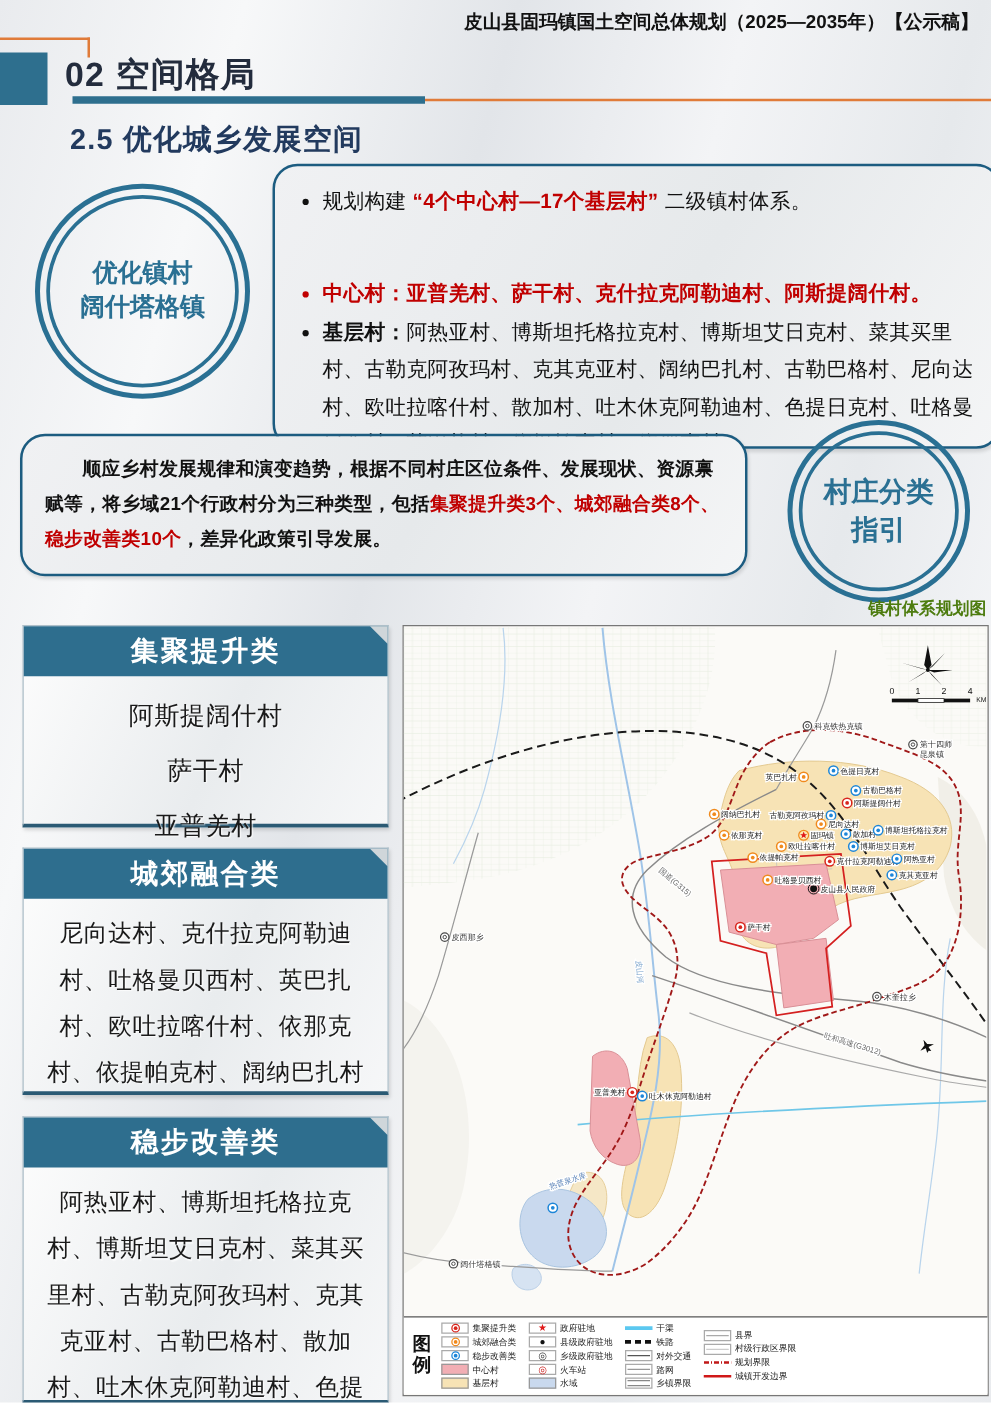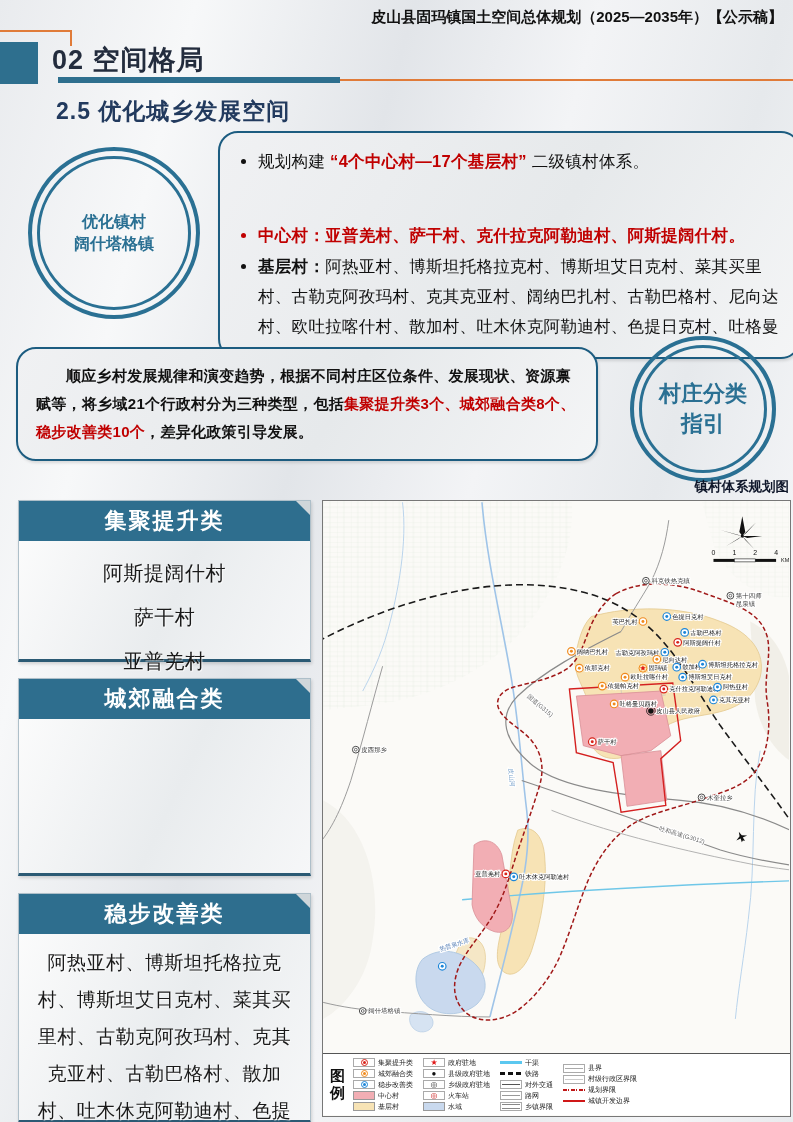--- a/index.html
+++ b/index.html
@@ -15,21 +15,21 @@
   #band-teal-block{top:42px;left:0;width:38px;height:42px;background:#2e6f8e;}
   #section-title{top:42px;left:52px;font-size:27px;font-weight:bold;color:#232c3d;letter-spacing:1px;}
   #band-teal-bar{top:77px;left:58px;width:282px;height:6px;background:#2e6f8e;}
   #band-orange-line{top:79px;left:340px;width:453px;height:2px;background:#e07b39;}
   #sub-title{top:96px;left:56px;font-size:23px;font-weight:bold;color:#223a5e;letter-spacing:1px;}
   
   .badge{border:4px solid #2a7093;border-radius:50%;display:flex;align-items:center;justify-content:center;text-align:center;background:transparent;}
   .badge .inner{position:absolute;inset:5px;border:3px solid #2a7093;border-radius:50%;}
   .badge .txt{position:relative;color:#2a7093;font-weight:bold;line-height:1.35;}
   #badge-left{top:147px;left:28px;width:164px;height:164px;}
-  #badge-left .txt{font-size:16px;}
+  #badge-left .txt{font-size:20px;}
   #badge-right{top:336px;left:630px;width:138px;height:138px;}
   #badge-right .txt{font-size:22px;}
   
   .rbox{border:2.5px solid #1c5c80;border-radius:20px;background:linear-gradient(120deg,#f0f1f3 0%,#e6e9eb 55%,#f4f5f6 100%);box-shadow:1px 2px 3px rgba(0,0,0,.12);}
   #key-box{top:131px;left:218px;width:583px;height:228px;padding:10px 18px 8px 18px;box-sizing:border-box;}
   #key-box ul{margin:4px 0 0 0;padding:0 0 0 20px;}
   #key-box li{font-size:16.5px;line-height:1.8;color:#111;margin-bottom:2px;letter-spacing:.3px;}
   #key-box li.red-li{color:#c00000;font-weight:bold;margin-top:44px;}
   #key-box li.red-li::marker{color:#c00000;}
   .hl-red{color:#c00000;font-weight:bold;}
@@ -39,21 +39,21 @@
   
   .cat-box{left:18px;width:291px;background:linear-gradient(115deg,#fdfdfd 0%,#e9ecee 55%,#f6f7f8 100%);border:1px solid #aebfc9;border-bottom:3px solid #2b5a74;box-shadow:1px 2px 3px rgba(0,0,0,.15);}
   .cat-head{position:relative;height:40px;background:#2e6e8e;color:#fff;font-size:22px;font-weight:bold;display:flex;align-items:center;justify-content:center;letter-spacing:2px;}
   .cat-head::after{content:"";position:absolute;top:0;right:0;border-style:solid;border-width:0 14px 14px 0;border-color:transparent #cfd6da transparent transparent;}
   .cat-body{padding:10px 12px;text-align:center;font-size:19px;color:#1a1a1a;line-height:1.95;letter-spacing:.5px;text-shadow:1px 1px 1px rgba(255,255,255,.8);}
   .cat-body .cat-line{line-height:2.2;font-size:20px;}
   #cat-0{top:500px;height:158px;}
   #cat-1{top:678px;height:194px;}
   #cat-2{top:893px;height:226px;}
   
-  #map-caption{top:478px;left:322px;width:467px;text-align:right;font-size:13.5px;font-weight:bold;color:#0f172a;}
+  #map-caption{top:478px;left:322px;width:467px;text-align:right;font-size:13.5px;font-weight:bold;color:#4d7c0f;}
   #map-frame{top:500px;left:322px;width:469px;height:617px;background:#fbfaf7;border:1.5px solid #777;box-sizing:border-box;}
   #mapsvg{display:block;}
   
   #legend{height:62px;border-top:1.5px solid #555;background:#fff;display:flex;align-items:center;padding:2px 4px;box-sizing:border-box;}
   #legend-title{font-size:15px;font-weight:bold;color:#111;line-height:1.1;margin:0 7px 0 3px;width:16px;}
   .lg-col{display:flex;flex-direction:column;justify-content:center;margin-right:10px;}
   .lg-item{display:flex;align-items:center;height:11px;}
   .lg-label{font-size:7px;color:#222;margin-left:3px;white-space:nowrap;}
   .lgi-box{width:22px;height:9px;border:0.5px solid #aaa;background:#fff;display:inline-flex;align-items:center;justify-content:center;box-sizing:border-box;}
   .lgi-plain{width:22px;height:9px;display:inline-flex;align-items:center;justify-content:center;box-sizing:border-box;}
@@ -113,20 +113,21 @@
   <div class="cat-body">
       <div class="cat-line">阿斯提阔什村</div>
       <div class="cat-line">萨干村</div>
       <div class="cat-line">亚普羌村</div>
     </div>
 </div>
 <div class="abs cat-box" id="cat-1">
   <div class="cat-head">
       <span class="cat-title">城郊融合类</span>
     </div>
+  <div class="cat-body">尼向达村、克什拉克阿勒迪村、吐格曼贝西村、英巴扎村、欧吐拉喀什村、依那克村、依提帕克村、阔纳巴扎村</div>
 </div>
 <div class="abs cat-box" id="cat-2">
   <div class="cat-head">
       <span class="cat-title">稳步改善类</span>
     </div>
   <div class="cat-body">阿热亚村、博斯坦托格拉克村、博斯坦艾日克村、菜其买里村、古勒克阿孜玛村、克其克亚村、古勒巴格村、散加村、吐木休克阿勒迪村、色提日克村</div>
 </div>
 
 <div class="abs" id="map-caption">镇村体系规划图</div>
 <div class="abs" id="map-frame">

